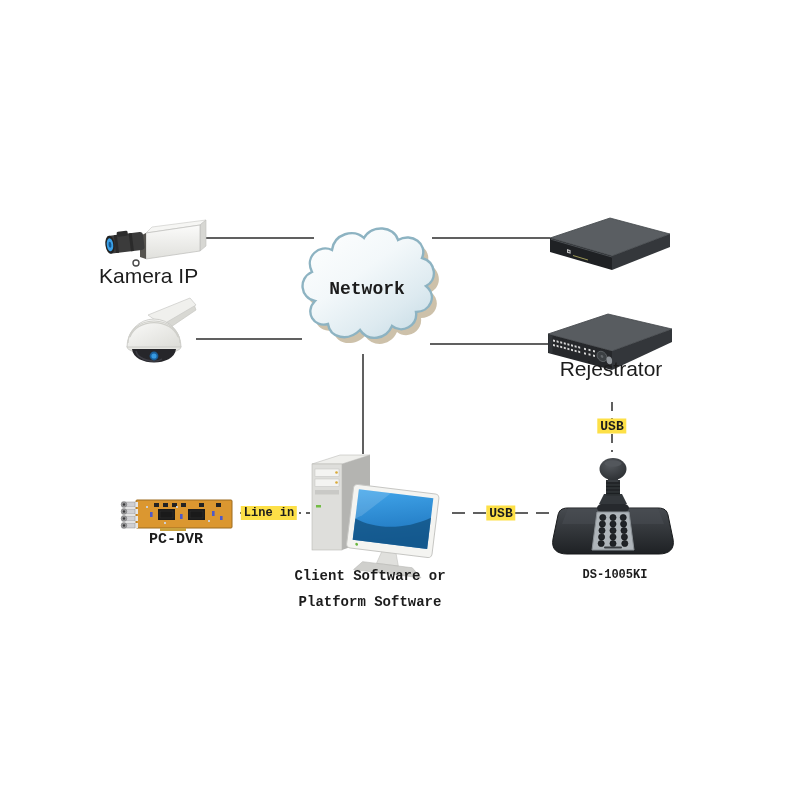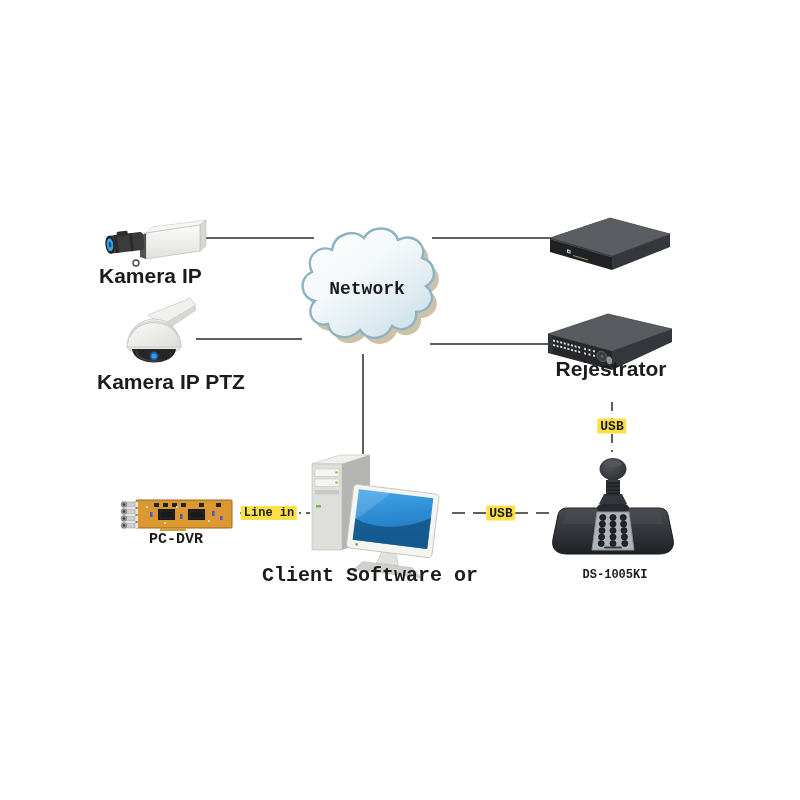--- a/index.html
+++ b/index.html
@@ -5,21 +5,21 @@
   :root{
     --connector-line:#606060;
     --label-text:#1c1c1c;
   }
   html,body{margin:0;padding:0;background:#ffffff;}
   #canvas{position:relative;width:800px;height:800px;background:#ffffff;overflow:hidden;
           font-family:"Liberation Sans", sans-serif;}
   #lines{position:absolute;left:0;top:0;z-index:1;}
   .node{position:absolute;z-index:2;}
   .lbl{position:absolute;z-index:3;white-space:nowrap;color:var(--label-text,#1c1c1c);}
-  .lbl-sans{font-family:"Liberation Sans", sans-serif;font-size:21px;font-weight:700;}
+  .lbl-sans{font-family:"Liberation Sans", sans-serif;font-size:21px;font-weight:400;}
   .lbl-serif{font-family:Liberation Mono, monospace;font-weight:bold;}
   .edge-lbl{background:#fde047;padding:0 3px;transform:translate(-50%,-50%);z-index:3;}
   .ctr{transform:translateX(-50%);}
   svg{display:block;overflow:visible;}
 </style>
 </head>
 <body>
 
 <div id="canvas">
 
@@ -73,21 +73,20 @@
       <ellipse cx="42" cy="50" rx="27" ry="7" fill="#e6e6e2" stroke="#c0c0bc" stroke-width="0.7"></ellipse>
       <path d="M 15,50 A 27,28 0 0 1 69,50 Z" fill="url(#domeG)" stroke="#c5c5c1" stroke-width="0.8"></path>
       <path d="M 18,40 A 25,20 0 0 1 66,40" fill="none" stroke="#cfcfca" stroke-width="1.2"></path>
       <path d="M 16,46 A 26,22 0 0 1 68,46" fill="none" stroke="#cfcfca" stroke-width="1.2"></path>
       <path d="M 20,52 C 22,70 62,70 64,52 Z" fill="#26262a"></path>
       <path d="M 24,54 C 26,64 44,66 50,62" fill="none" stroke="#45454c" stroke-width="1.4" opacity="0.8"></path>
       <circle cx="42" cy="59" r="4.4" fill="#1b5e98"></circle>
       <circle cx="42" cy="59" r="2.6" fill="#379ae2"></circle>
     </svg>
   </div>
-  <div class="lbl lbl-sans" style="left:97px;top:370px">Kamera IP PTZ</div>
 
   <div class="node" style="left:290px;top:216px">
     <svg width="156" height="146" viewBox="0 0 156 146">
       <defs>
         <linearGradient id="cg" x1="0" y1="0" x2="0.85" y2="1">
           <stop offset="0" stop-color="#ffffff"></stop>
           <stop offset="0.45" stop-color="#f3f8fa"></stop>
           <stop offset="0.78" stop-color="#ddeaf0"></stop>
           <stop offset="1" stop-color="#c9dde6"></stop>
         </linearGradient>
@@ -288,20 +287,21 @@
         <polygon points="36,63 50,63 54,76 32,76" fill="#e0e0dd" stroke="#bcbcb9" stroke-width="0.5"></polygon>
         <polygon points="18,76 68,76 78,85 10,85" fill="#cfcfcc" stroke="#b0b0ad" stroke-width="0.5"></polygon>
         <rect x="0" y="0" width="86" height="64" rx="4" fill="#f4f4f1" stroke="#c6c6c3" stroke-width="1"></rect>
         <rect x="5.5" y="4.5" width="75" height="51" fill="url(#sg)"></rect>
         <path d="M 5.5,34 C 25,42 55,40 80.5,24 L 80.5,55.5 L 5.5,55.5 Z" fill="#11507f" opacity="0.75"></path>
         <polygon points="5.5,4.5 38,4.5 12,30 5.5,34" fill="#ffffff" opacity="0.15"></polygon>
         <circle cx="10" cy="59.5" r="1.4" fill="#6ab63e"></circle>
       </g>
     </svg>
   </div>
-  <div class="lbl lbl-serif ctr" style="left:370px;top:563px;font-size:20px;line-height:26px;text-align:center">
+  <div class="lbl lbl-serif ctr" style="left:370px;top:563px;font-size:14px;line-height:26px;text-align:center">
     <div>Client Software or</div>
+    <div>Platform Software</div>
   </div>
 
   <div class="lbl lbl-serif edge-lbl" style="left:269px;top:513px;font-size:12px">Line in</div>
   <div class="lbl lbl-serif edge-lbl" style="left:501px;top:513px;font-size:13px">USB</div>
 
 </div>
 
 </body></html>

